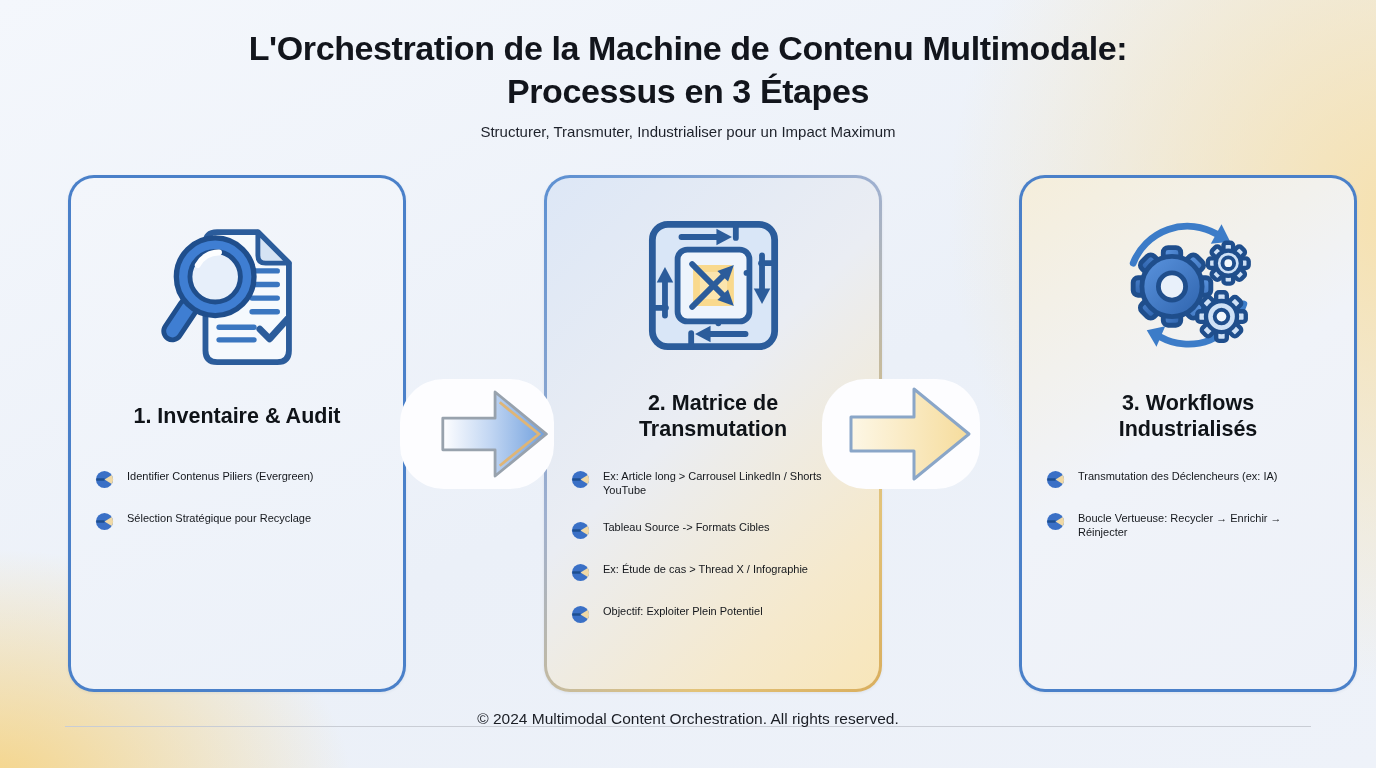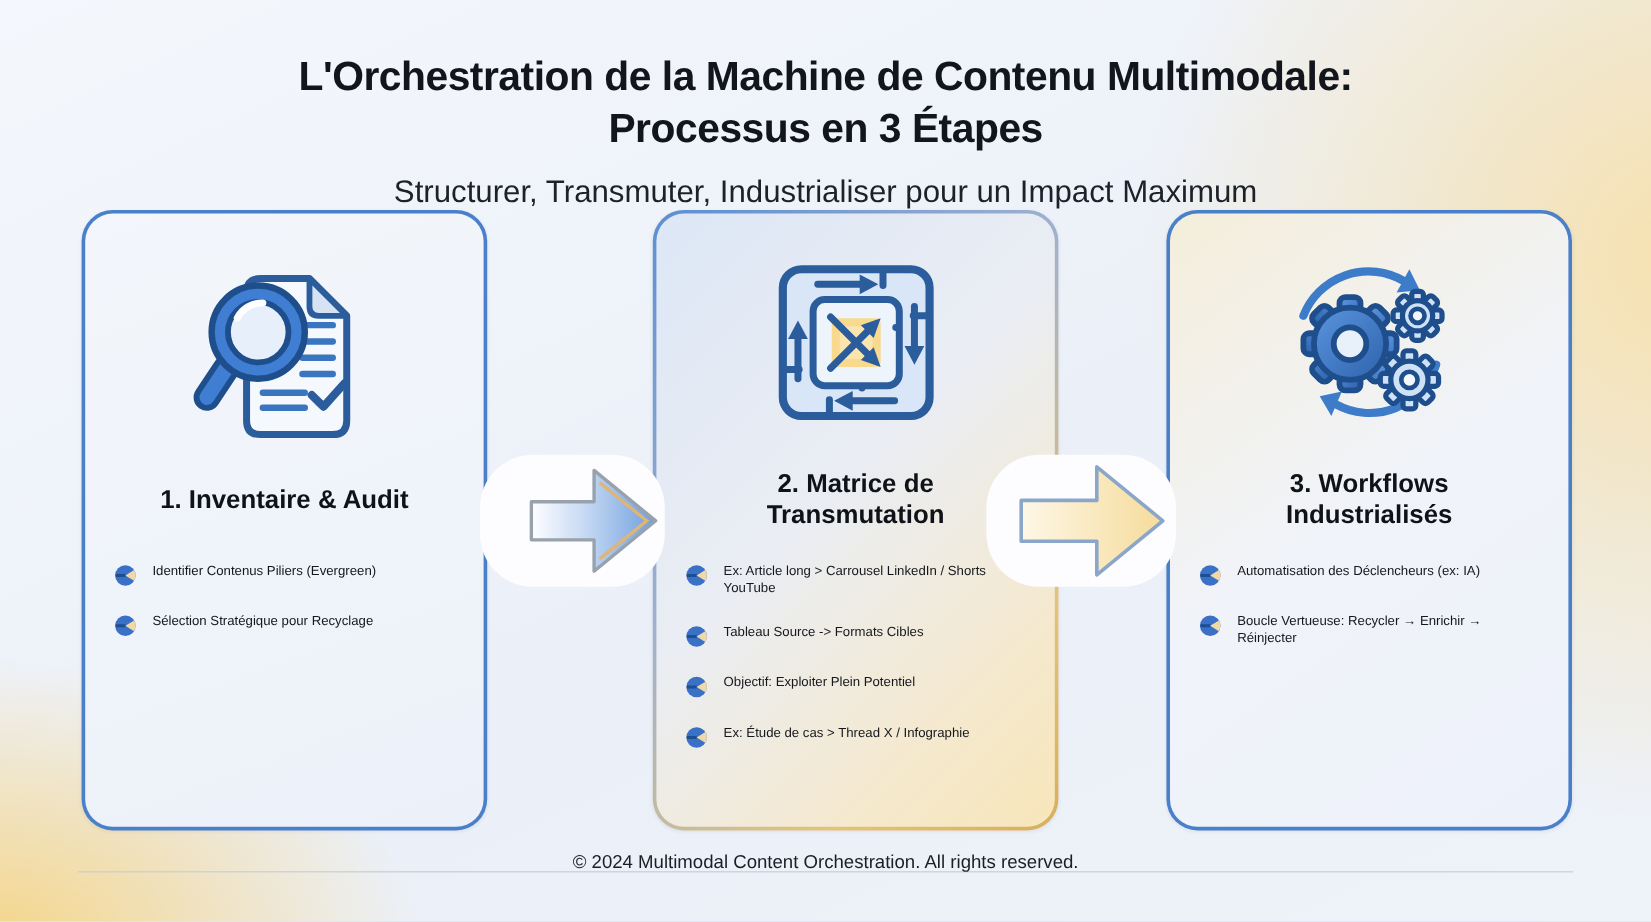--- a/index.html
+++ b/index.html
@@ -5,29 +5,29 @@
   html,body { margin:0; padding:0; background:#dfe5ef; }
   .canvas {
     position:relative; width:1376px; height:768px; overflow:hidden;
     font-family:"Liberation Sans", sans-serif; color:#14171e;
     background:
       radial-gradient(38% 45% at -1% 103%, rgba(248,205,105,0.80) 0%, rgba(248,205,105,0) 70%),
       radial-gradient(46% 85% at 102% 28%, rgba(247,224,170,0.95) 0%, rgba(247,228,180,0) 72%),
       linear-gradient(155deg, #f4f7fc 0%, #ebf0f8 55%, #eef2f9 100%);
   }
   header { position:absolute; top:27px; left:0; right:0; text-align:center; z-index:4; }
-  h1 { margin:16px; font-size:34px; line-height:1.25; font-weight:700; letter-spacing:-0.4px; color:#12151c; }
+  h1 { margin:0; font-size:34px; line-height:1.25; font-weight:700; letter-spacing:-0.4px; color:#12151c; }
   h1 span { display:block; }
-  .subtitle { margin:11px 0 0; font-size:26px; color:#1d212a; }
+  .subtitle { margin:11px 0 0; font-size:15px; color:#1d212a; }
 
   .card { position:absolute; top:175px; width:338px; height:517px; border-radius:26px;
           padding:3px; box-sizing:border-box; z-index:1; box-shadow:0 1px 3px rgba(40,60,100,0.08); }
   .card-1 { left:68px;  background:#4a80c9; }
   .card-2 { left:544px; background:linear-gradient(135deg,#5b8fd2 0%,#9fb0cf 40%,#e3c379 78%,#d9ae5e 100%); }
-  .card-3 { left:972px; background:#4a80c9; }
+  .card-3 { left:1019px; background:#4a80c9; }
   .card-inner { width:100%; height:100%; border-radius:23px; box-sizing:border-box;
                 display:flex; flex-direction:column; }
   .card-1 .card-inner { background:linear-gradient(160deg,#f3f6fb 0%,#ecf1f9 100%); }
   .card-2 .card-inner { background:linear-gradient(135deg,#dde7f6 0%,#eaedf3 45%,#f5e9cd 80%,#f8e6ba 100%); }
   .card-3 .card-inner { background:linear-gradient(145deg,#f5eedb 0%,#f0f3f9 48%,#edf1f9 100%); }
 
   .icon-wrap { width:165px; height:168px; margin:25px auto 0; flex:0 0 auto; }
   .title-box { height:58px; margin:16px 14px 0; display:flex; align-items:center; justify-content:center; }
   .card-title { margin:0; font-size:21.5px; line-height:1.22; font-weight:700; text-align:center; color:#0f1318; max-width:250px; }
   .bullets { list-style:none; margin:24px 0 0; padding:0 18px 0 24px; display:flex; flex-direction:column; gap:22px; }
@@ -155,29 +155,29 @@
               <path d="M1.5 10 H10" stroke="#1d4e8f" stroke-width="2.6"></path>
             </svg>
           <span class="txt">Tableau Source -&gt; Formats Cibles</span>
         </li>
         <li class="bullet">
           <svg class="pie" width="19" height="19" viewBox="0 0 20 20">
               <circle cx="10" cy="10" r="9" fill="#3a70c6"></circle>
               <path d="M10 10 L17.6 5.3 A9 9 0 0 1 17.6 14.7 Z" fill="#f0d9a6"></path>
               <path d="M1.5 10 H10" stroke="#1d4e8f" stroke-width="2.6"></path>
             </svg>
+          <span class="txt">Ex: Étude de cas &gt; Thread X / Infographie</span>
+        </li>
+        <li class="bullet">
+          <svg class="pie" width="19" height="19" viewBox="0 0 20 20">
+              <circle cx="10" cy="10" r="9" fill="#3a70c6"></circle>
+              <path d="M10 10 L17.6 5.3 A9 9 0 0 1 17.6 14.7 Z" fill="#f0d9a6"></path>
+              <path d="M1.5 10 H10" stroke="#1d4e8f" stroke-width="2.6"></path>
+            </svg>
           <span class="txt">Objectif: Exploiter Plein Potentiel</span>
-        </li>
-        <li class="bullet">
-          <svg class="pie" width="19" height="19" viewBox="0 0 20 20">
-              <circle cx="10" cy="10" r="9" fill="#3a70c6"></circle>
-              <path d="M10 10 L17.6 5.3 A9 9 0 0 1 17.6 14.7 Z" fill="#f0d9a6"></path>
-              <path d="M1.5 10 H10" stroke="#1d4e8f" stroke-width="2.6"></path>
-            </svg>
-          <span class="txt">Ex: Étude de cas &gt; Thread X / Infographie</span>
         </li>
       </ul>
     </div>
   </section>
 
   <section class="card card-3">
     <div class="card-inner">
       <div class="icon-wrap">
         <svg width="165" height="165" viewBox="0 0 170 170">
           <defs>
@@ -223,21 +223,21 @@
       <div class="title-box">
         <h2 class="card-title">3. Workflows Industrialisés</h2>
       </div>
       <ul class="bullets">
         <li class="bullet">
           <svg class="pie" width="19" height="19" viewBox="0 0 20 20">
               <circle cx="10" cy="10" r="9" fill="#3a70c6"></circle>
               <path d="M10 10 L17.6 5.3 A9 9 0 0 1 17.6 14.7 Z" fill="#f0d9a6"></path>
               <path d="M1.5 10 H10" stroke="#1d4e8f" stroke-width="2.6"></path>
             </svg>
-          <span class="txt">Automatisation des Déclencheurs (ex: IA)</span>
+          <span class="txt">Transmutation des Déclencheurs (ex: IA)</span>
         </li>
         <li class="bullet">
           <svg class="pie" width="19" height="19" viewBox="0 0 20 20">
               <circle cx="10" cy="10" r="9" fill="#3a70c6"></circle>
               <path d="M10 10 L17.6 5.3 A9 9 0 0 1 17.6 14.7 Z" fill="#f0d9a6"></path>
               <path d="M1.5 10 H10" stroke="#1d4e8f" stroke-width="2.6"></path>
             </svg>
           <span class="txt">Boucle Vertueuse: Recycler → Enrichir → Réinjecter</span>
         </li>
       </ul>

